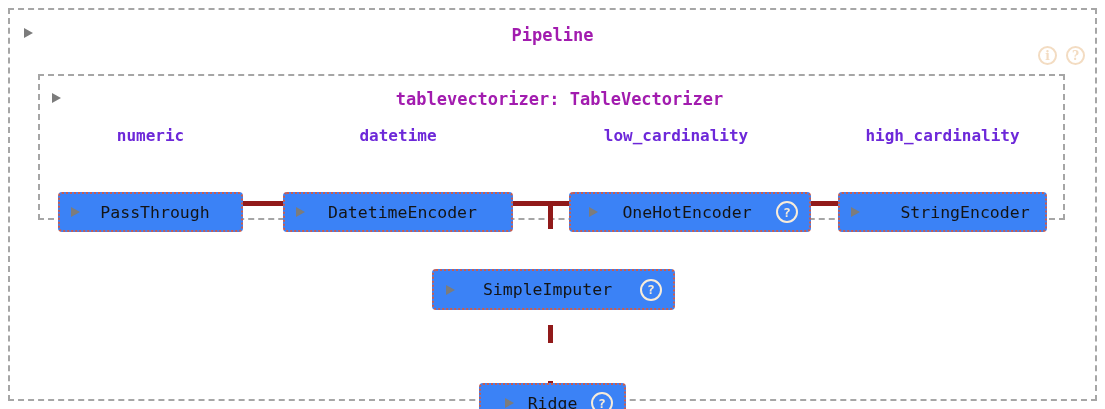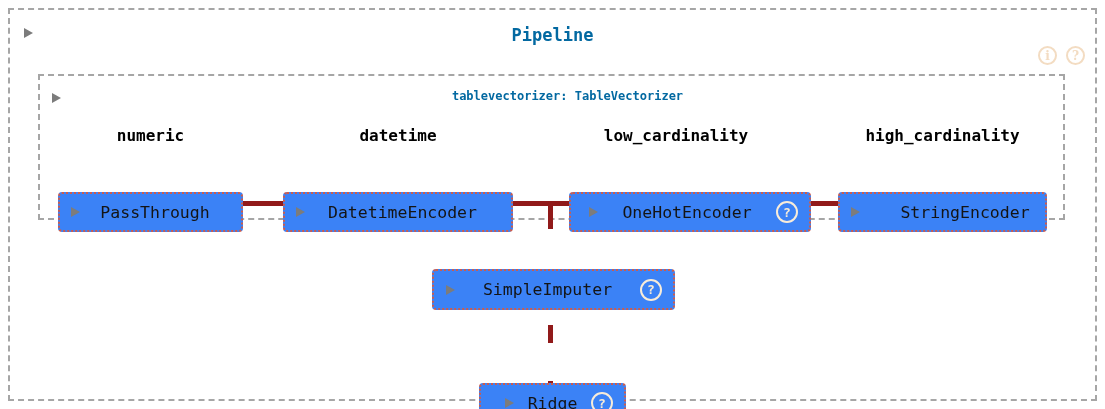--- a/index.html
+++ b/index.html
@@ -9,27 +9,27 @@
     overflow:hidden;
   }
   .frame{
     position:absolute;border:2px dashed #a6a6a6;background:transparent;
     box-sizing:border-box;
   }
   .frame-outer{left:8px;top:8px;width:1089px;height:393px;}
   .frame-inner{left:38px;top:74px;width:1027px;height:146px;}
   .est-title{
     position:absolute;text-align:center;font-weight:bold;
-    color:#0369a1;white-space:nowrap;
+    color:#a21caf;white-space:nowrap;
   }
   .pipeline-title{left:0;top:25px;width:100%;font-size:17px;}
-  .tv-title{left:54px;top:89px;width:1027px;font-size:12px;}
+  .tv-title{left:46px;top:89px;width:1027px;font-size:17px;}
   .col-header{
     position:absolute;top:126px;text-align:center;font-weight:bold;
-    font-size:16px;color:#000000;white-space:nowrap;
+    font-size:16px;color:#6d28d9;white-space:nowrap;
   }
   .toggle{
     position:absolute;width:0;height:0;cursor:pointer;
     border-top:5px solid transparent;border-bottom:5px solid transparent;
     border-left:9px solid #7c7c7c;
   }
   .toggle-pipeline{left:24px;top:28px;}
   .toggle-tv{left:52px;top:93px;}
   .estbox{
     position:absolute;height:40px;box-sizing:border-box;

